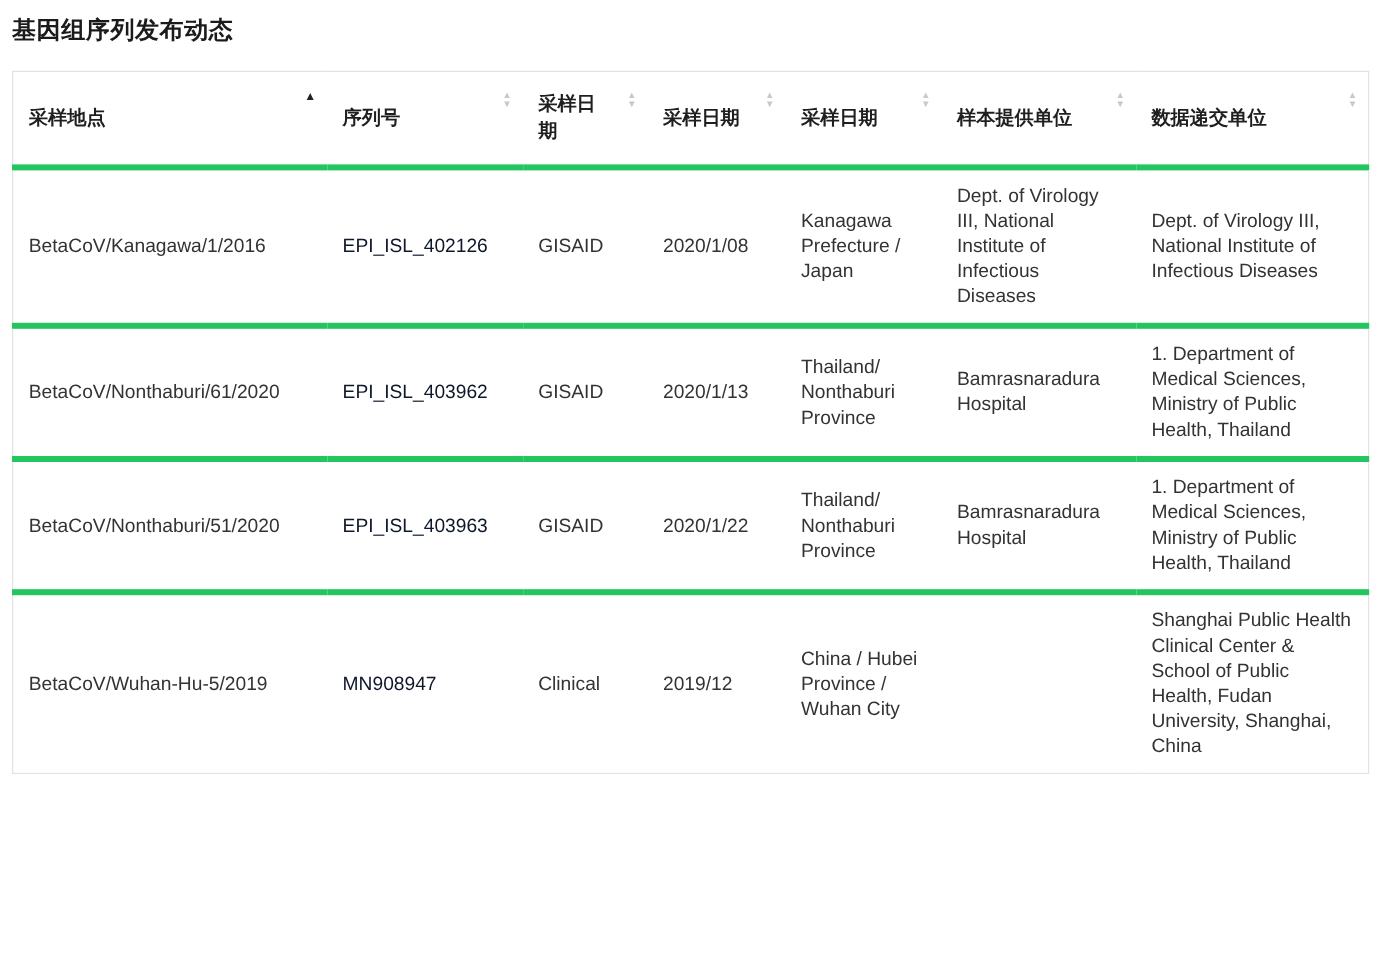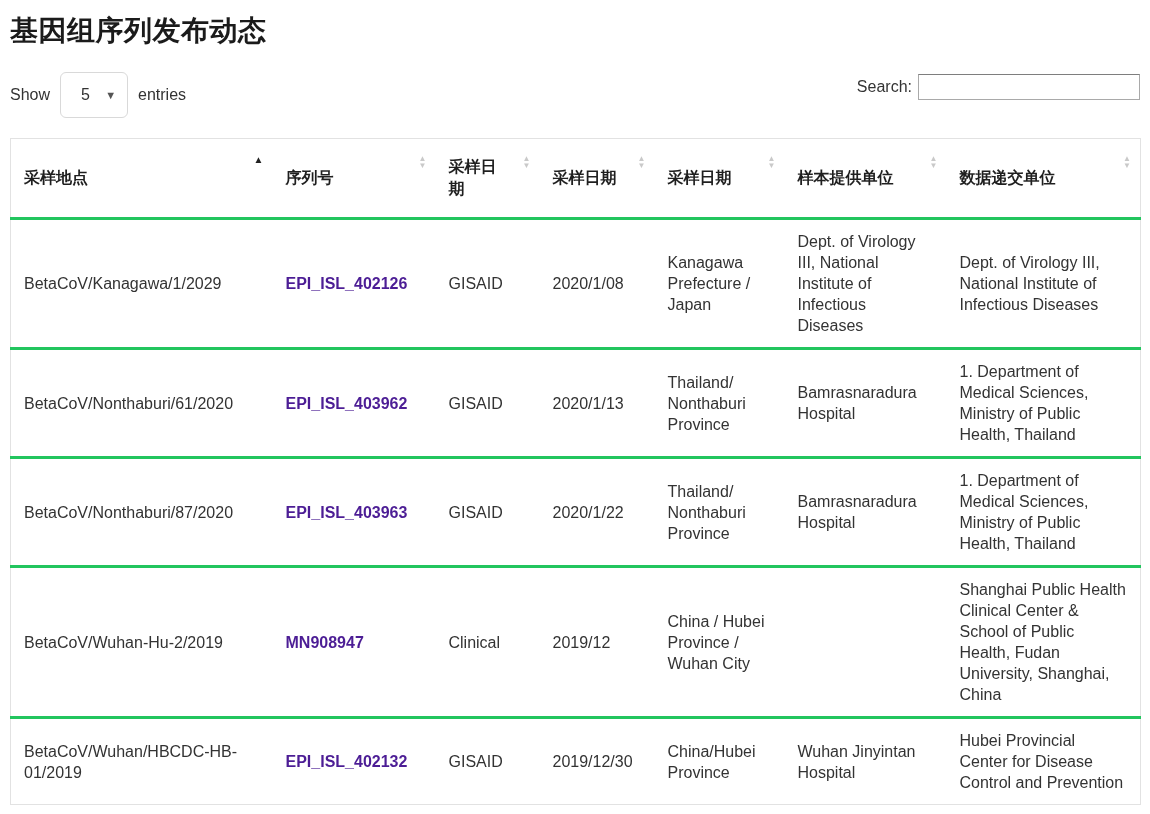--- a/index.html
+++ b/index.html
@@ -4,21 +4,21 @@
 <style>
   html,body{margin:0;padding:0;background:#fff;}
   body{
     width:1150px;height:814px;overflow:hidden;
     font-family:"Liberation Sans", sans-serif;
     color:#333;box-sizing:border-box;
   }
   .container{padding:0 10px;}
   .page-title{
     margin:12px 0 0 0;
-    font-size:28px;font-weight:bold;color:#1b1b1b;
+    font-size:20px;font-weight:bold;color:#1b1b1b;
     letter-spacing:0.5px;
   }
   .controls{
     margin-top:22px;
     display:flex;justify-content:space-between;align-items:flex-start;
   }
   .length-group{display:flex;align-items:center;font-size:16px;color:#333;}
   .show-label{margin-right:10px;}
   .entries-select{
     display:inline-flex;align-items:center;justify-content:space-between;
@@ -49,49 +49,35 @@
     height:80px;box-sizing:border-box;
     padding:10px 30px 10px 13px;
     line-height:22px;
     cursor:pointer;
     border-bottom:1px solid #e2e2e2;
   }
   table.data-table td{
     vertical-align:middle;
     padding:11px 13px;
     line-height:21px;color:#333;
-    border-top:3px solid #22c55e;
+    border-top:5px solid #22c55e;
     word-wrap:break-word;overflow-wrap:break-word;
   }
   .sort-icons{position:absolute;top:16px;right:9px;display:flex;flex-direction:column;align-items:center;}
   .sort-asc-glyph{font-size:10px;color:#222;line-height:10px;}
   .sort-both-up,.sort-both-down{font-size:8px;color:#c9c9c9;line-height:7px;}
-  a.acc-link{color:#4c1d95;text-decoration:none;font-weight:bold;}
+  a.acc-link{color:#0f172a;text-decoration:none;}
 </style>
 </head>
 <body>
 
 <div class="container">
 
   <h1 class="page-title">基因组序列发布动态</h1>
 
-  <div class="controls">
-    <div class="length-group">
-      <span class="show-label">Show</span>
-      <span class="entries-select">
-        <span class="select-value">5</span>
-        <span class="caret-icon">▼</span>
-      </span>
-      <span class="entries-label">entries</span>
-    </div>
-    <div class="search-group">
-      <span class="search-label">Search:</span>
-      <input type="text" class="search-input" value="" style="">
-    </div>
-  </div>
 
   <table class="data-table">
     <colgroup>
       <col style="width:262px">
         <col style="width:163px">
         <col style="width:104px">
       <col style="width:115px">
         <col style="width:130px">
         <col style="width:162px">
       <col style="width:194px">
@@ -143,60 +129,51 @@
           <span>数据递交单位</span>
           <span class="sort-icons">
             <span class="sort-both-up">▲</span>
             <span class="sort-both-down">▼</span>
           </span>
         </th>
       </tr>
     </thead>
     <tbody>
       <tr>
-        <td>BetaCoV/Kanagawa/1/2029</td>
+        <td>BetaCoV/Kanagawa/1/2016</td>
         <td><a href="#" class="acc-link">EPI_ISL_402126</a></td>
         <td>GISAID</td>
         <td>2020/1/08</td>
         <td>Kanagawa Prefecture / Japan</td>
         <td>Dept. of Virology III, National Institute of Infectious Diseases</td>
         <td>Dept. of Virology III, National Institute of Infectious Diseases</td>
       </tr>
       <tr>
         <td>BetaCoV/Nonthaburi/61/2020</td>
         <td><a href="#" class="acc-link">EPI_ISL_403962</a></td>
         <td>GISAID</td>
         <td>2020/1/13</td>
         <td>Thailand/ Nonthaburi Province</td>
         <td>Bamrasnaradura Hospital</td>
         <td>1. Department of Medical Sciences, Ministry of Public Health, Thailand</td>
       </tr>
       <tr>
-        <td>BetaCoV/Nonthaburi/87/2020</td>
+        <td>BetaCoV/Nonthaburi/51/2020</td>
         <td><a href="#" class="acc-link">EPI_ISL_403963</a></td>
         <td>GISAID</td>
         <td>2020/1/22</td>
         <td>Thailand/ Nonthaburi Province</td>
         <td>Bamrasnaradura Hospital</td>
         <td>1. Department of Medical Sciences, Ministry of Public Health, Thailand</td>
       </tr>
       <tr>
-        <td>BetaCoV/Wuhan-Hu-2/2019</td>
+        <td>BetaCoV/Wuhan-Hu-5/2019</td>
         <td><a href="#" class="acc-link">MN908947</a></td>
         <td>Clinical</td>
         <td>2019/12</td>
         <td>China / Hubei Province / Wuhan City</td>
         <td></td>
         <td>Shanghai Public Health Clinical Center &amp; School of Public Health, Fudan University, Shanghai, China</td>
       </tr>
-      <tr>
-        <td>BetaCoV/Wuhan/HBCDC-HB-01/2019</td>
-        <td><a href="#" class="acc-link">EPI_ISL_402132</a></td>
-        <td>GISAID</td>
-        <td>2019/12/30</td>
-        <td>China/Hubei Province</td>
-        <td>Wuhan Jinyintan Hospital</td>
-        <td>Hubei Provincial Center for Disease Control and Prevention</td>
-      </tr>
     </tbody>
   </table>
 
 </div>
 
 </body></html>

